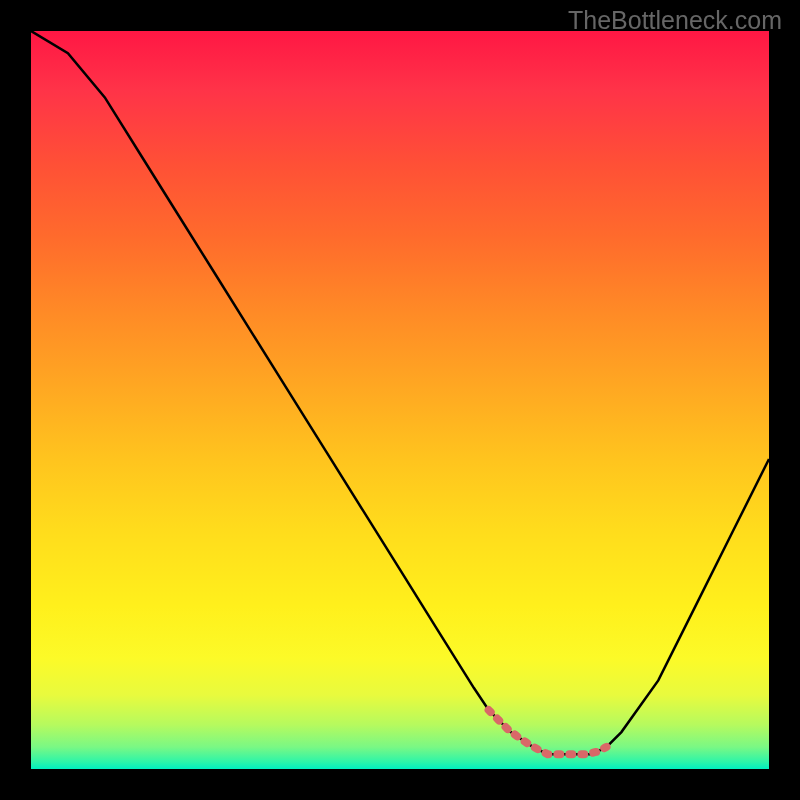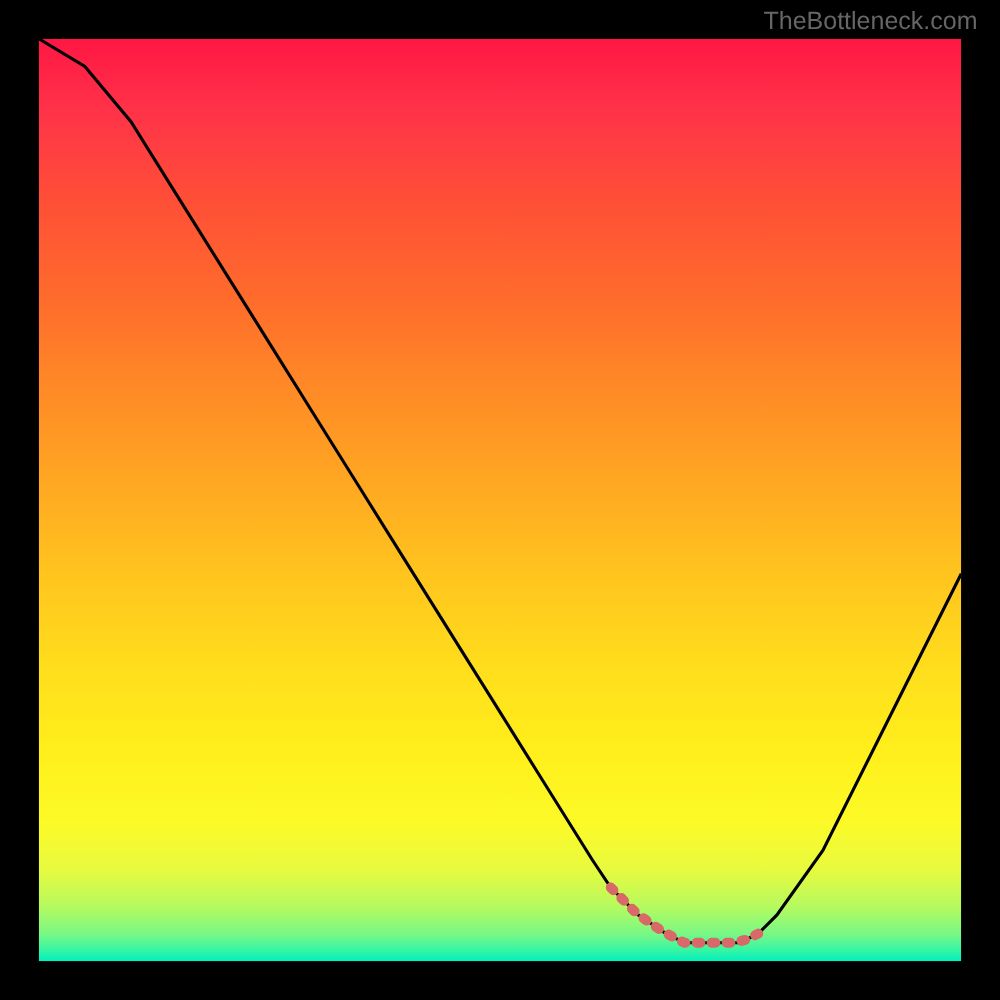--- a/index.html
+++ b/index.html
@@ -12,21 +12,21 @@
       height: 800px;
       background: #000;
       position: relative;
       font-family: Arial, sans-serif;
     }
     .watermark {
       position: absolute;
       top: 6px;
       right: 18px;
       color: #666;
-      font-size: 20px;
+      font-size: 25px;
       font-weight: normal;
       z-index: 10;
     }
     .chart-container {
       position: absolute;
       left: 31px;
       top: 31px;
       width: 738px;
       height: 738px;
       overflow: hidden;

